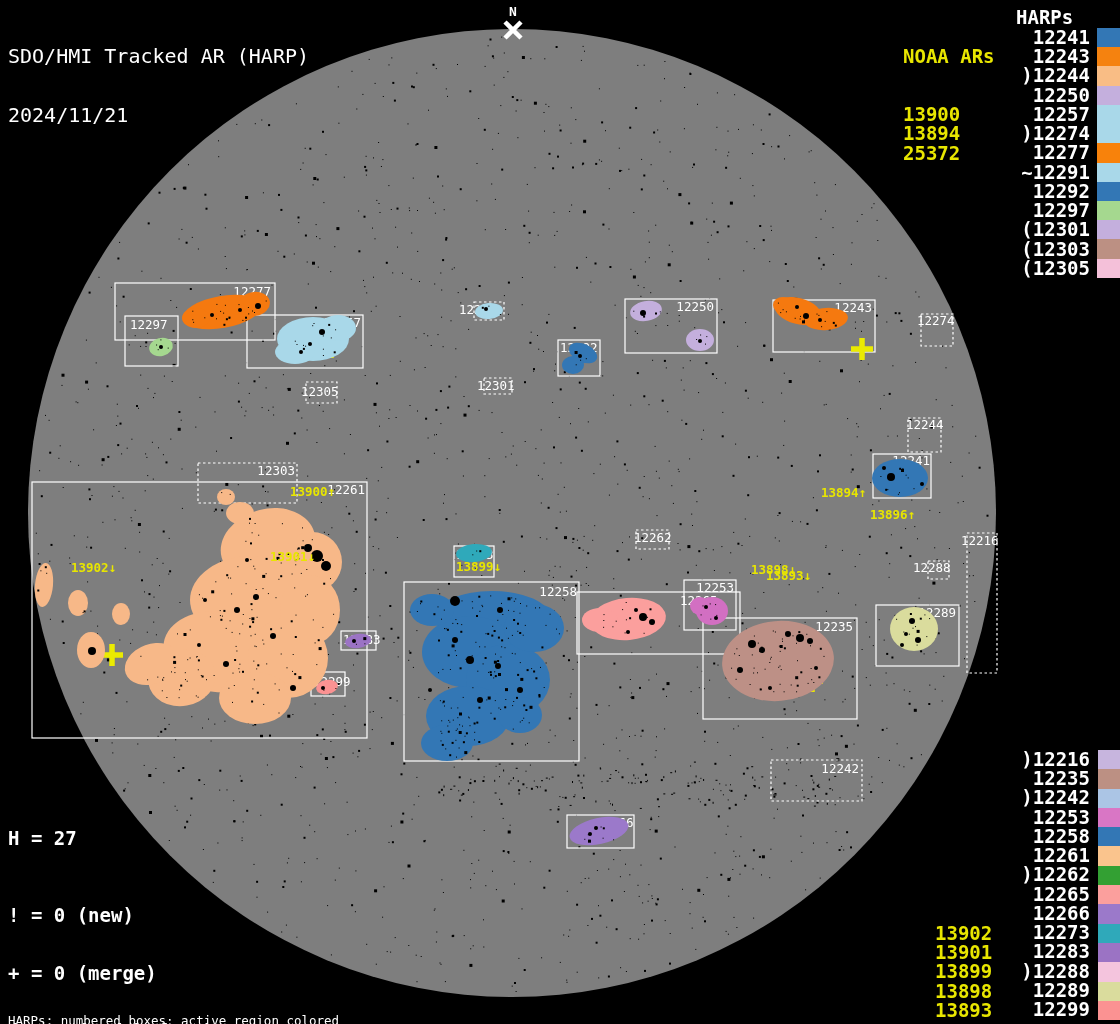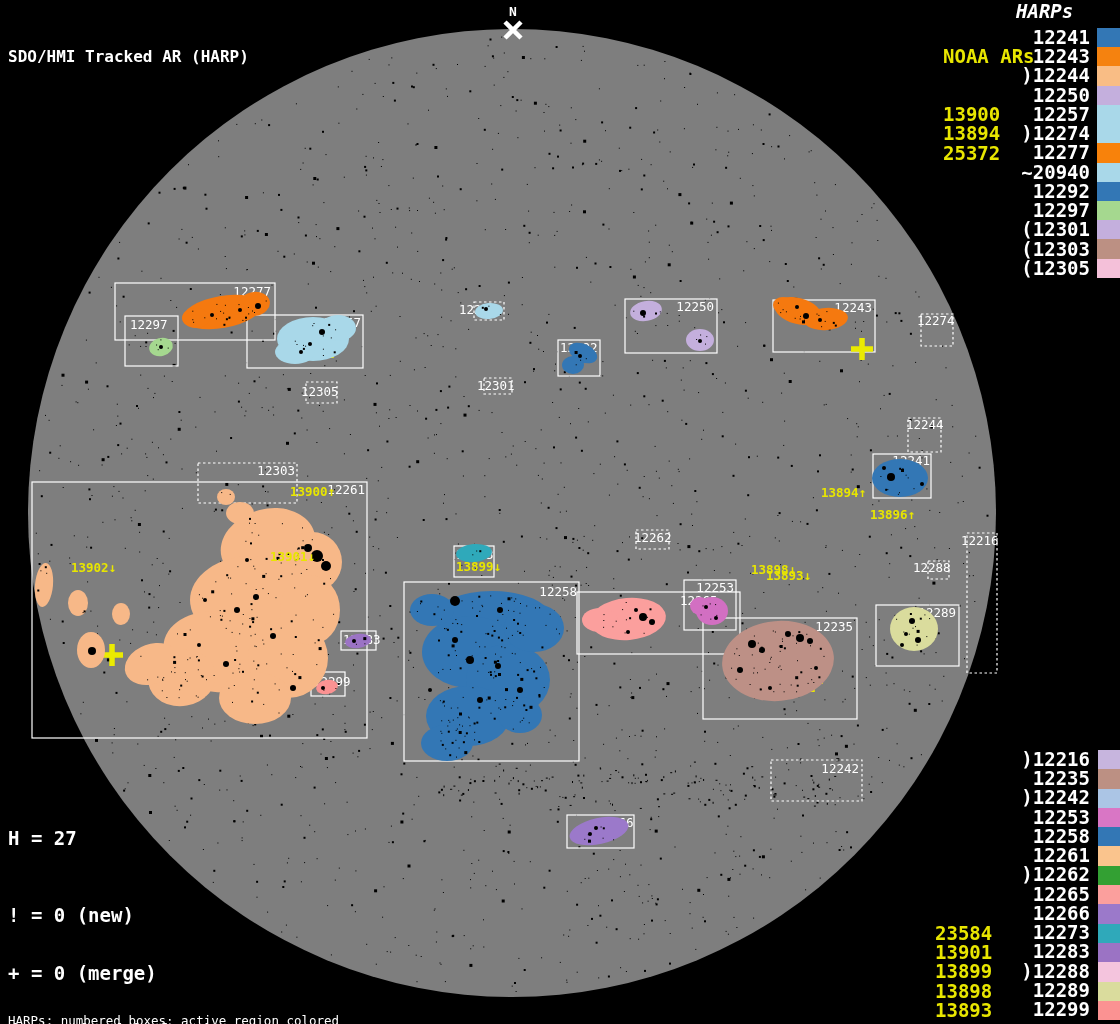--- a/index.html
+++ b/index.html
@@ -2,28 +2,28 @@
 <html><head>
 <meta charset="utf-8">
 <style>
   html,body{margin:0;padding:0;background:#000;}
   #stage{position:relative;width:1120px;height:1024px;background:#000;overflow:hidden;
          font-family:"DejaVu Sans Mono","Liberation Mono",monospace;}
   #disk-svg{position:absolute;left:0;top:0;}
   .ovl{position:absolute;white-space:pre;}
   .white{color:#ffffff;}
   .yellow{color:#e8e600;}
-  .t20{font-size:16px;line-height:19.5px;font-weight:bold;}
+  .t20{font-size:20px;line-height:19.5px;font-weight:normal;}
   .t19{font-size:19px;line-height:19.23px;font-weight:bold;}
   .t12{font-size:12.5px;line-height:12.2px;font-weight:500;}
   #tr-harps-rows,#br-harps-rows{width:86px;text-align:right;}
   .swcol div{width:23px;}
   #title-block{left:8px;top:8px;}
-  #tr-noaa{left:943px;top:9px;}
-  #tr-harps-head{left:1016px;top:2px;font-style:italic;}
+  #tr-noaa{left:903px;top:9px;}
+  #tr-harps-head{left:1016px;top:8px;}
   #tr-harps-rows{left:1004px;top:28px;}
   #tr-swatches{left:1097px;top:28px;}
   #br-harps-rows{left:1004px;top:750px;}
   #br-swatches{left:1098px;top:750px;}
   #br-noaa{left:935px;top:924px;}
   #h-line{left:8px;top:829px;}
   #legend-block{left:8px;top:868px;}
   #footer-block{left:8px;top:991px;}
 </style>
 </head>
@@ -2651,34 +2651,35 @@
       <text x="270" y="561" fill="#e8e600" font-size="12.5" font-weight="bold" font-family="DejaVu Sans Mono, Liberation Mono, monospace">13901↓</text>
       <text x="456" y="571" fill="#e8e600" font-size="12.5" font-weight="bold" font-family="DejaVu Sans Mono, Liberation Mono, monospace">13899↓</text>
       <text x="751" y="574" fill="#e8e600" font-size="12.5" font-weight="bold" font-family="DejaVu Sans Mono, Liberation Mono, monospace">13898↓</text>
       <text x="766" y="580" fill="#e8e600" font-size="12.5" font-weight="bold" font-family="DejaVu Sans Mono, Liberation Mono, monospace">13893↓</text>
       <text x="513" y="16" fill="#ffffff" font-size="13" font-weight="bold" text-anchor="middle" font-family="DejaVu Sans Mono, Liberation Mono, monospace">N</text>
       <path d="M505,22 L521,38 M505,38 L521,22" stroke="#ffffff" stroke-width="4.5" fill="none"></path>
     </svg>
 
   <div id="title-block" class="ovl white t20">
     <div>SDO/HMI Tracked AR (HARP)</div>
+    <div>2024/11/21</div>
   </div>
 
   <div id="tr-noaa" class="ovl yellow t19">
     <div>NOAA ARs</div>
     <div id="tr-noaa-rows"><div>13900</div><div>13894</div><div>25372</div></div>
   </div>
 
   <div id="tr-harps-head" class="ovl white t19">HARPs</div>
-  <div id="tr-harps-rows" class="ovl white t19"><div> 12241</div><div> 12243</div><div>)12244</div><div> 12250</div><div> 12257</div><div>)12274</div><div> 12277</div><div>~20940</div><div> 12292</div><div> 12297</div><div>(12301</div><div>(12303</div><div>(12305</div></div>
+  <div id="tr-harps-rows" class="ovl white t19"><div> 12241</div><div> 12243</div><div>)12244</div><div> 12250</div><div> 12257</div><div>)12274</div><div> 12277</div><div>~12291</div><div> 12292</div><div> 12297</div><div>(12301</div><div>(12303</div><div>(12305</div></div>
   <div id="tr-swatches" class="ovl swcol"><div style="height: 19.23px; background: rgb(51, 119, 181);"></div><div style="height: 19.23px; background: rgb(245, 130, 15);"></div><div style="height: 19.23px; background: rgb(249, 189, 133);"></div><div style="height: 19.23px; background: rgb(196, 175, 221);"></div><div style="height: 19.23px; background: rgb(169, 216, 233);"></div><div style="height: 19.23px; background: rgb(169, 216, 233);"></div><div style="height: 19.23px; background: rgb(248, 130, 11);"></div><div style="height: 19.23px; background: rgb(169, 216, 233);"></div><div style="height: 19.23px; background: rgb(51, 119, 181);"></div><div style="height: 19.23px; background: rgb(165, 216, 143);"></div><div style="height: 19.23px; background: rgb(196, 175, 221);"></div><div style="height: 19.23px; background: rgb(188, 144, 131);"></div><div style="height: 19.23px; background: rgb(244, 192, 217);"></div></div>
 
   <div id="br-harps-rows" class="ovl white t19"><div>)12216</div><div> 12235</div><div>)12242</div><div> 12253</div><div> 12258</div><div> 12261</div><div>)12262</div><div> 12265</div><div> 12266</div><div> 12273</div><div> 12283</div><div>)12288</div><div> 12289</div><div> 12299</div></div>
   <div id="br-swatches" class="ovl swcol"><div style="height: 19.3px; background: rgb(199, 181, 222);"></div><div style="height: 19.3px; background: rgb(188, 144, 131);"></div><div style="height: 19.3px; background: rgb(171, 197, 229);"></div><div style="height: 19.3px; background: rgb(217, 118, 197);"></div><div style="height: 19.3px; background: rgb(51, 119, 181);"></div><div style="height: 19.3px; background: rgb(250, 196, 141);"></div><div style="height: 19.3px; background: rgb(51, 160, 51);"></div><div style="height: 19.3px; background: rgb(251, 159, 157);"></div><div style="height: 19.3px; background: rgb(155, 121, 202);"></div><div style="height: 19.3px; background: rgb(47, 169, 186);"></div><div style="height: 19.3px; background: rgb(155, 115, 196);"></div><div style="height: 19.3px; background: rgb(244, 196, 221);"></div><div style="height: 19.3px; background: rgb(218, 220, 157);"></div><div style="height: 19.3px; background: rgb(251, 146, 146);"></div></div>
-  <div id="br-noaa" class="ovl yellow t19"><div>23584</div><div>13901</div><div>13899</div><div>13898</div><div>13893</div></div>
+  <div id="br-noaa" class="ovl yellow t19"><div>13902</div><div>13901</div><div>13899</div><div>13898</div><div>13893</div></div>
 
   <div id="h-line" class="ovl white t19">H = 27</div>
 
   <div id="legend-block" class="ovl white t19">
     <div>! = 0 (new)</div>
     <div>+ = 0 (merge)</div>
     <div>( = 3 (pad before)</div>
     
     
     

